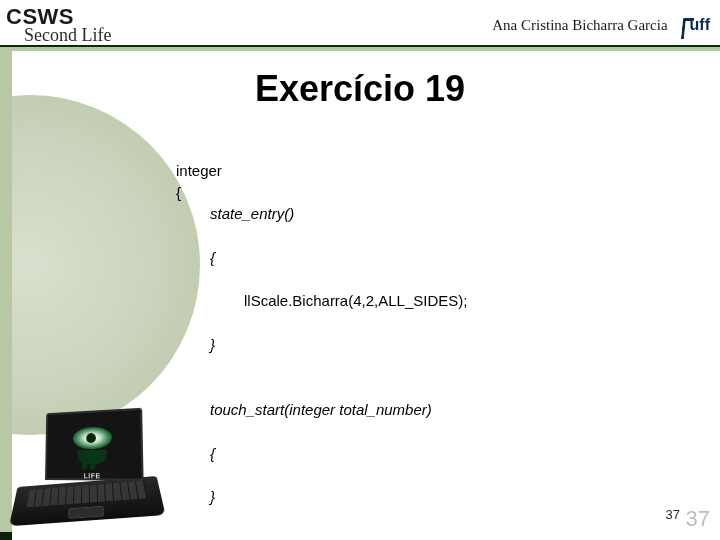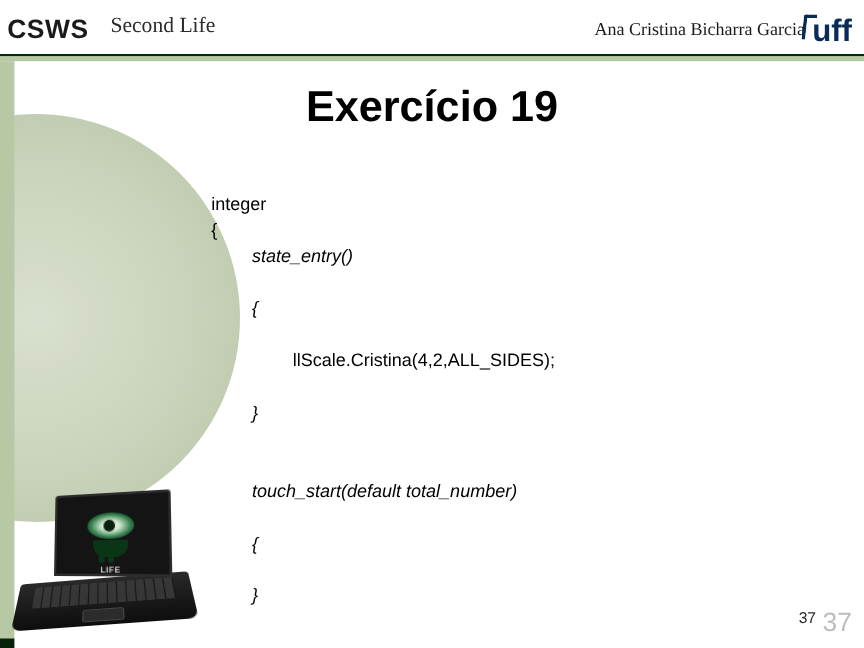--- a/index.html
+++ b/index.html
@@ -26,50 +26,51 @@
     z-index: 2;
     width: 100%;
     height: 48px;
     display: flex;
     align-items: center;
     justify-content: space-between;
     padding: 2px 10px 0 6px;
   }
   .logo-left {
     display: flex;
+    flex-direction: column;
     line-height: 1;
   }
   .csws {
     font-family: Arial, sans-serif;
     font-weight: 900;
     font-size: 22px;
     color: #1a1a1a;
     letter-spacing: 0.5px;
   }
   .secondlife {
     font-family: "Brush Script MT", cursive;
     font-size: 18px;
     color: #2b2b2b;
     margin-left: 18px;
     margin-top: -2px;
   }
   .header-right {
     display: flex;
     align-items: center;
-    gap: 0;
+    gap: 16px;
   }
   .author {
     font-family: "Brush Script MT", cursive;
     font-size: 15px;
     color: #1a1a1a;
   }
   .uff {
     font-family: Arial, sans-serif;
     font-weight: 900;
-    font-size: 26px;
+    font-size: 16px;
     color: #0a2b55;
     position: relative;
     padding-left: 6px;
   }
   .uff::before {
     content: "";
     position: absolute;
     left: -2px;
     top: 2px;
     width: 8px;
@@ -278,24 +279,24 @@
 <div class="side-bar"></div>
 <div class="side-bar-dark"></div>
 
 <h1 class="title">Exercício 19</h1>
 
 <div class="code">
 <span>integer</span>
 <span>{</span>
 <span class="indent1">state_entry()</span>
 <span class="indent1">{</span>
-<span class="indent2">llScale.Cristina(4,2,ALL_SIDES);</span>
+<span class="indent2">llScale.Bicharra(4,2,ALL_SIDES);</span>
 <span class="indent1">}</span>
 <span> </span>
-<span class="indent1">touch_start(default total_number)</span>
+<span class="indent1">touch_start(integer total_number)</span>
 <span class="indent1">{</span>
 <span class="indent1">}</span>
 
 </div>
 
 <div class="laptop">
   <div class="lap-base">
     <div class="lap-keys"></div>
     <div class="lap-pad"></div>
   </div>

